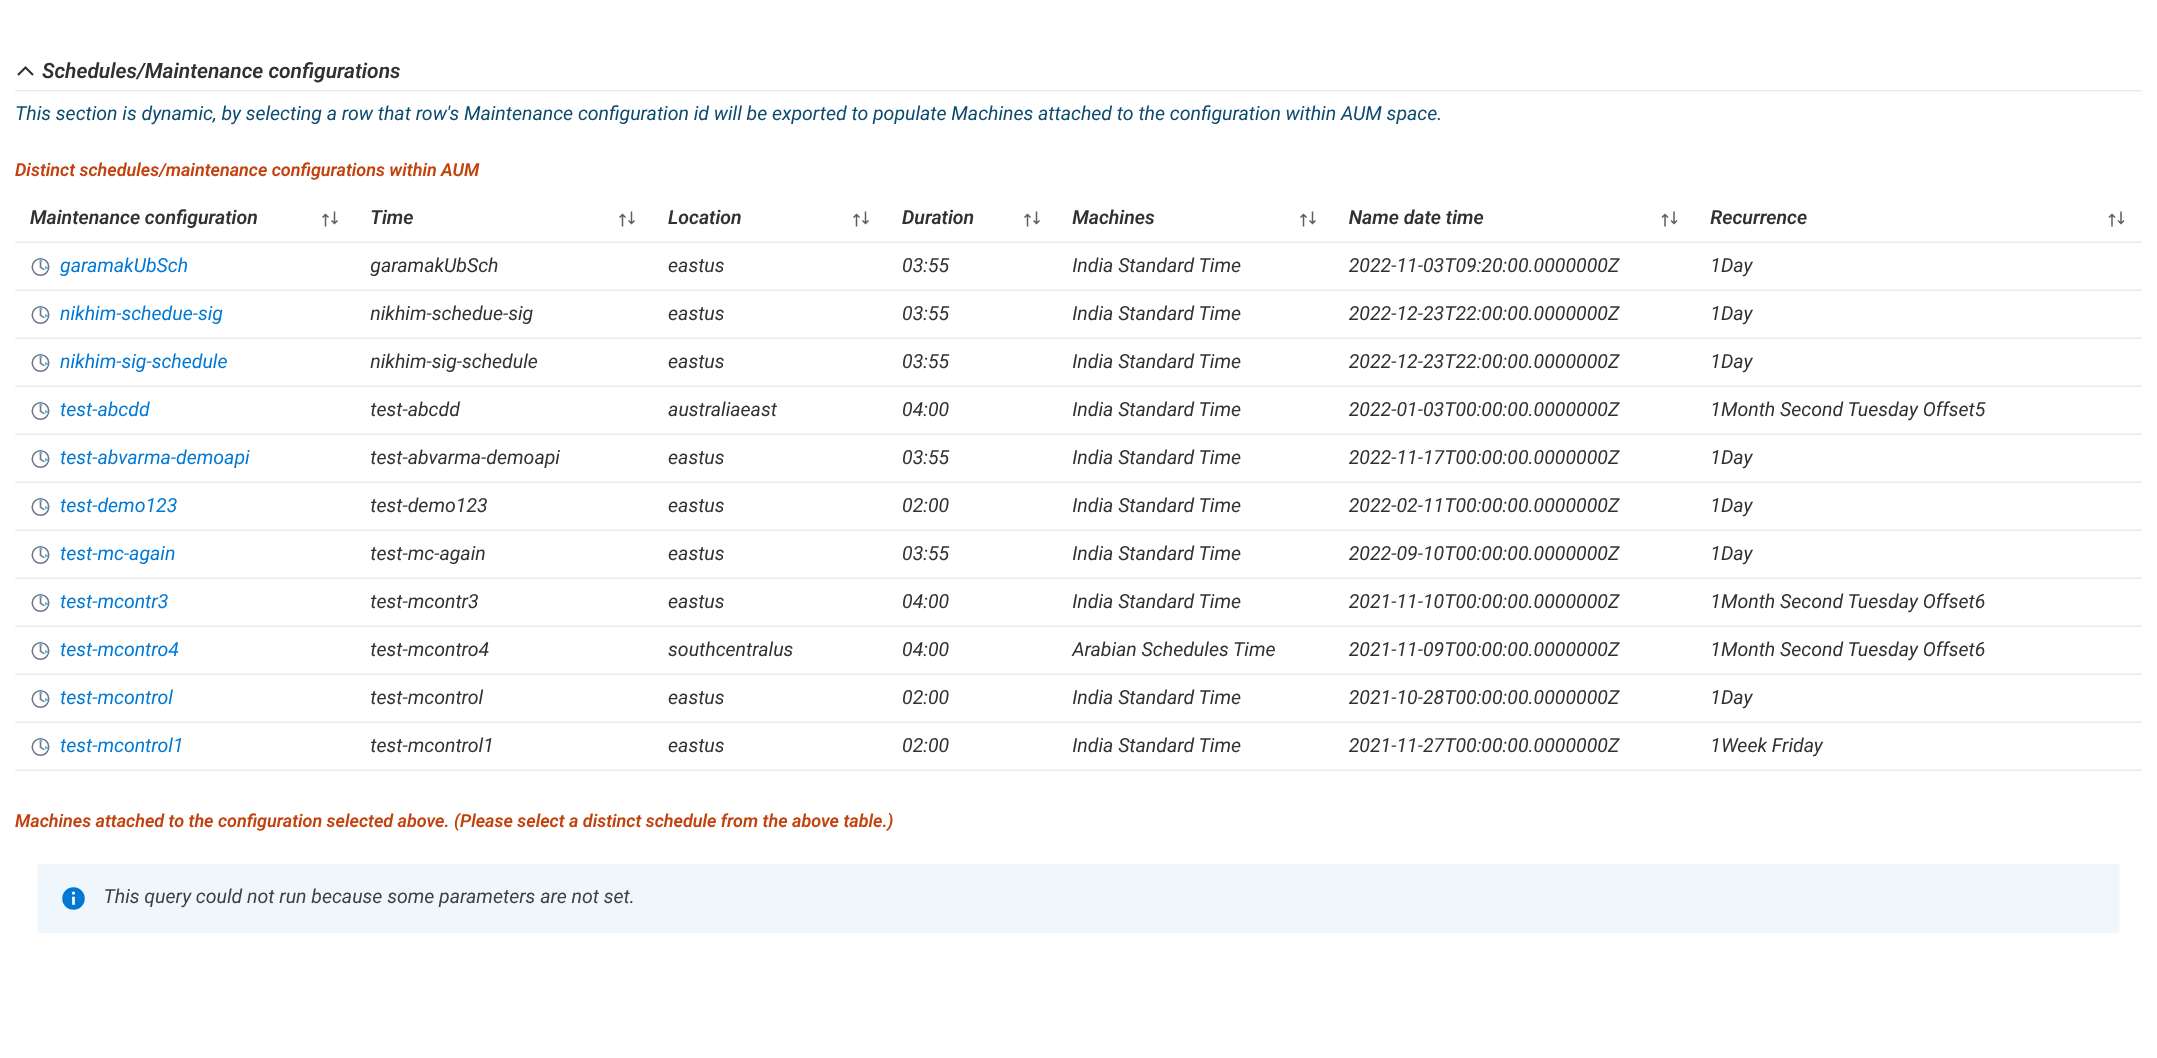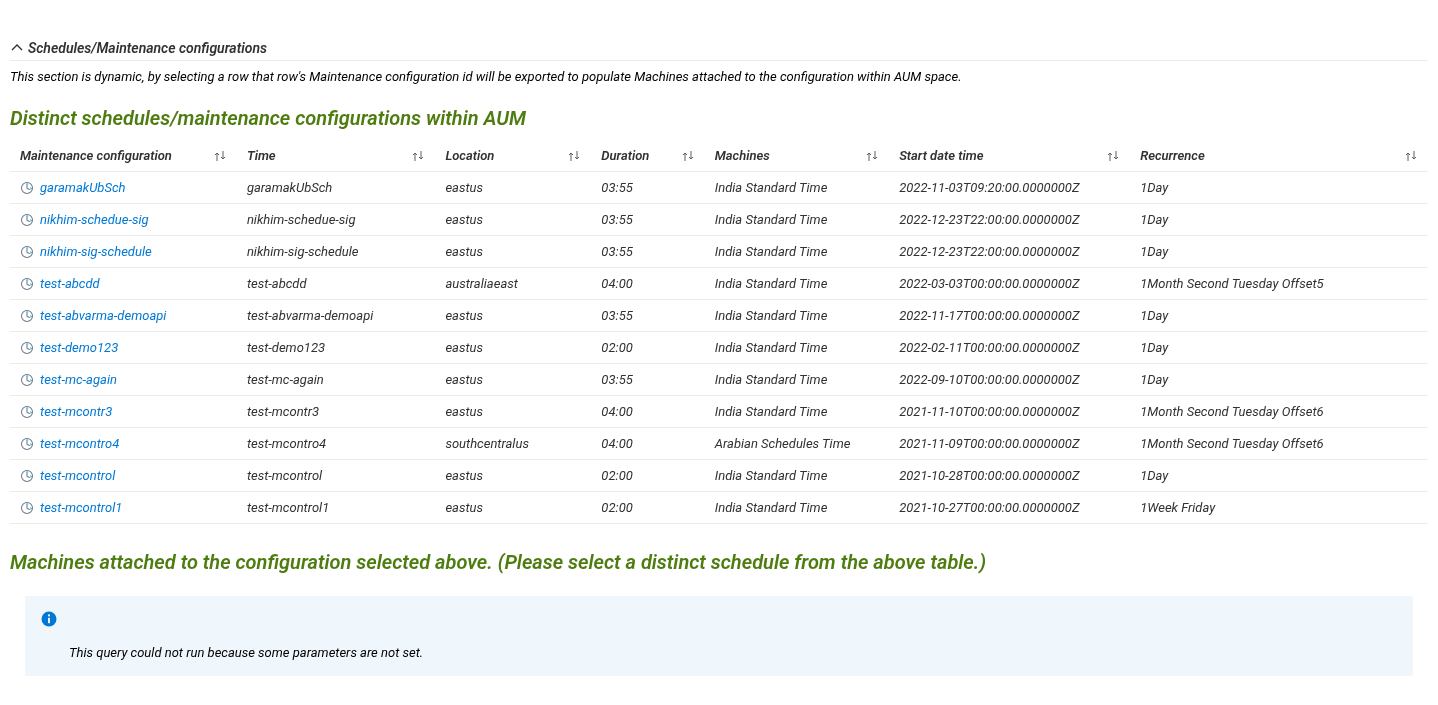--- a/index.html
+++ b/index.html
@@ -36,27 +36,27 @@
   }
   .section-body {
     border: 1px solid #edebe9;
     border-bottom: none;
     border-right: none;
     border-left: none;
     padding: 8px 0 0 0;
   }
   .desc {
     font-size: 13px;
-    color: #000000;
+    color: #0c4a6e;
     padding: 0 0 22px 0;
   }
   .sub-title {
     font-weight: 600;
-    font-size: 20px;
-    color: #4d7c0f;
+    font-size: 12px;
+    color: #c2410c;
     padding: 0 0 10px 0;
   }
   .grid-wrap {
     border-top: none;
   }
   table.grid {
     width: 100%;
     border-collapse: collapse;
     table-layout: fixed;
   }
@@ -124,23 +124,22 @@
   }
   .info-icon {
     width: 16px;
     height: 16px;
     flex: 0 0 auto;
     margin-top: 1px;
   }
   .info-icon svg { display:block; }
   .info-text {
     font-size: 13px;
-    color: #000000;
+    color: #404040;
     line-height: 1.35;
-    margin-top: 34px;
   }
   .col-mc   { width: 16%; }
   .col-name { width: 14%; }
   .col-loc  { width: 11%; }
   .col-dur  { width:  8%; }
   .col-tz   { width: 13%; }
   .col-start{ width: 17%; }
   .col-rec  { width: 21%; }
   .scroll-region {
     max-height: 364px;
@@ -230,21 +229,21 @@
                   <span class="sort">
                     <svg width="14" height="12" viewBox="0 0 14 12">
                       <path d="M4 3 L4 11 M2 5 L4 3 L6 5" fill="none" stroke="#605e5c" stroke-width="1"></path>
                       <path d="M10 1 L10 9 M8 7 L10 9 L12 7" fill="none" stroke="#605e5c" stroke-width="1"></path>
                     </svg>
                   </span>
                 </div>
               </th>
             <th>
                 <div class="th-inner">
-                  <span>Start date time</span>
+                  <span>Name date time</span>
                   <span class="sort">
                     <svg width="14" height="12" viewBox="0 0 14 12">
                       <path d="M4 3 L4 11 M2 5 L4 3 L6 5" fill="none" stroke="#605e5c" stroke-width="1"></path>
                       <path d="M10 1 L10 9 M8 7 L10 9 L12 7" fill="none" stroke="#605e5c" stroke-width="1"></path>
                     </svg>
                   </span>
                 </div>
               </th>
             <th>
                 <div class="th-inner">
@@ -346,21 +345,21 @@
   <path d="M14.5 8.5 L11.6 7.1 L11.6 9.9 Z" fill="#59b4d9"></path>
 </svg>
                     </span>
         <span class="mc-link">test-abcdd</span>
       </div>
     </td>
     <td>test-abcdd</td>
     <td>australiaeast</td>
     <td>04:00</td>
     <td>India Standard Time</td>
-    <td>2022-03-03T00:00:00.0000000Z</td>
+    <td>2022-01-03T00:00:00.0000000Z</td>
     <td>1Month Second Tuesday Offset5</td>
               </tr>
               <tr>
     <td>
       <div class="mc-cell">
         <span class="mc-icon">
 <svg width="14" height="14" viewBox="0 0 16 16">
   <circle cx="8" cy="8" r="6.3" fill="none" stroke="#6f7b8b" stroke-width="1.2"></circle>
   <path d="M8 4.5 L8 8.3 L10.6 9.8" fill="none" stroke="#6f7b8b" stroke-width="1.2" stroke-linecap="round"></path>
   <path d="M8.2 1.3 L9.6 4.2 L6.8 4.2 Z" fill="#59b4d9"></path>
@@ -493,21 +492,21 @@
   <path d="M14.5 8.5 L11.6 7.1 L11.6 9.9 Z" fill="#59b4d9"></path>
 </svg>
                     </span>
         <span class="mc-link">test-mcontrol1</span>
       </div>
     </td>
     <td>test-mcontrol1</td>
     <td>eastus</td>
     <td>02:00</td>
     <td>India Standard Time</td>
-    <td>2021-10-27T00:00:00.0000000Z</td>
+    <td>2021-11-27T00:00:00.0000000Z</td>
     <td>1Week Friday</td>
               </tr>
             </tbody>
         </table>
       </div>
     </div>
 
     <div style="height:26px"></div>
 
     <div class="sub-title">Machines attached to the configuration selected above. (Please select a distinct schedule from the above table.)</div>

